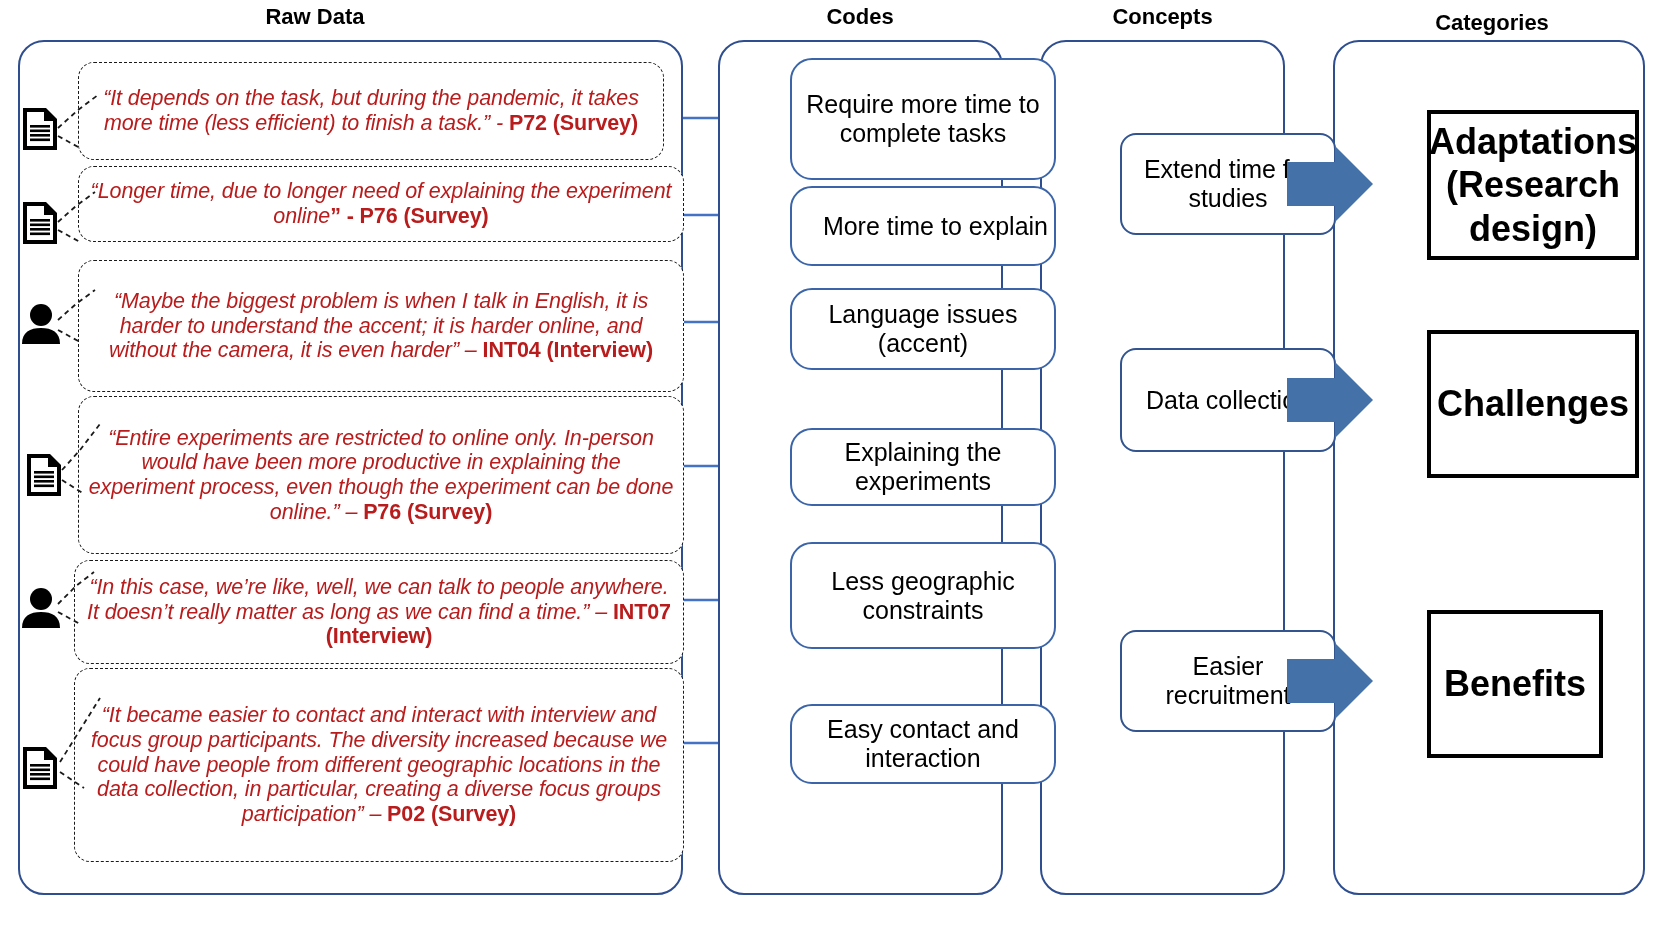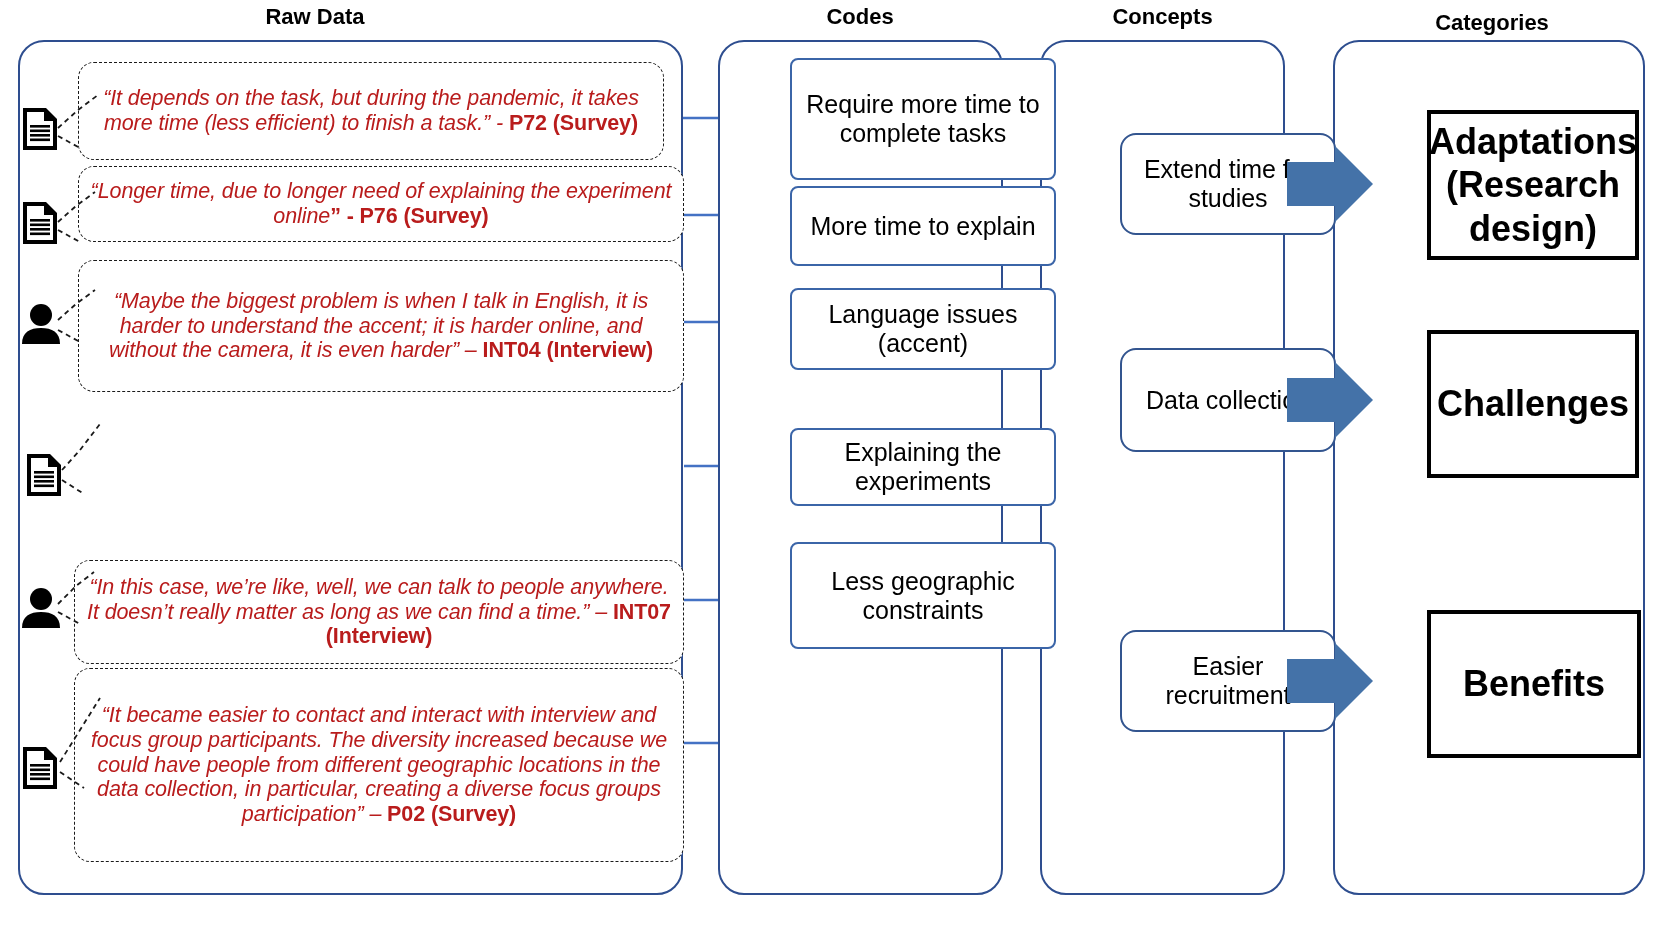--- a/index.html
+++ b/index.html
@@ -53,21 +53,21 @@
     font-size: 21.5px;
     line-height: 1.145;
     letter-spacing: -0.1px;
   }
   .quote .qt b { font-style: normal; font-weight: bold; }
 
   
   .rbox {
     position: absolute;
     border: 2.1px solid #3B65A8;
-    border-radius: 8px;
+    border-radius: 22px;
     background: #ffffff;
     display: flex;
     align-items: center;
     justify-content: center;
     text-align: center;
     color: #000000;
     font-size: 25px;
     line-height: 1.16;
     padding: 2px 6px;
   }
@@ -150,20 +150,23 @@
   </div>
 
   <div class="quote" style="left:78px; top:166px; width:606px; height:76px;">
     <div class="qt"><span>“Longer time, due to longer need of explaining the experiment online</span><b>” - P76 (Survey)</b></div>
   </div>
 
   <div class="quote" style="left:78px; top:260px; width:606px; height:132px;">
     <div class="qt"><span>“Maybe the biggest problem is when I talk in English, it is harder to understand the accent; it is harder online, and without the camera, it is even harder” – </span><b>INT04 (Interview)</b></div>
   </div>
 
+  <div class="quote" style="left:78px; top:396px; width:606px; height:158px;">
+    <div class="qt"><span>“Entire experiments are restricted to online only. In-person would have been more productive in explaining the experiment process, even though the experiment can be done online.” – </span><b>P76 (Survey)</b></div>
+  </div>
 
   <div class="quote" style="left:74px; top:560px; width:610px; height:104px;">
     <div class="qt"><span>“In this case, we’re like, well, we can talk to people anywhere. It doesn’t really matter as long as we can find a time.” – </span><b>INT07 (Interview)</b></div>
   </div>
 
   <div class="quote" style="left:74px; top:668px; width:610px; height:194px;">
     <div class="qt"><span>“It became easier to contact and interact with interview and focus group participants. The diversity increased because we could have people from different geographic locations in the data collection, in particular, creating a diverse focus groups participation” – </span><b>P02 (Survey)</b></div>
   </div>
 
   <svg class="layer above" viewBox="0 0 1661 934">
@@ -245,31 +248,34 @@
         <rect x="10" y="23.5" width="20" height="2.6"></rect>
         <rect x="10" y="28" width="20" height="2.6"></rect>
         <rect x="10" y="32.5" width="20" height="2.6"></rect>
       </g>
     </svg>
   </div>
 
   <div class="rbox" style="left:790px; top:58px; width:266px; height:122px;">
     <span>Require more time to complete tasks</span>
   </div>
-  <div class="rbox" style="left:790px; top:186px; width:266px; height:80px;">
+  <div class="rbox" style="left:790px; top:186px; width:266px; height:80px;justify-content:flex-end;">
     <span>More time to explain</span>
   </div>
   <div class="rbox" style="left:790px; top:288px; width:266px; height:82px;">
     <span>Language issues (accent)</span>
   </div>
   <div class="rbox" style="left:790px; top:428px; width:266px; height:78px;">
     <span>Explaining the experiments</span>
   </div>
   <div class="rbox" style="left:790px; top:542px; width:266px; height:107px;">
     <span>Less geographic constraints</span>
+  </div>
+  <div class="rbox" style="left:790px; top:704px; width:266px; height:80px;">
+    <span>Easy contact and interaction</span>
   </div>
 
   <div class="rbox cbox" style="left:1120px; top:133px; width:216px; height:102px;">
     <span>Extend time for studies</span>
   </div>
   <div class="rbox cbox" style="left:1120px; top:348px; width:216px; height:104px;">
     <span>Data collection</span>
   </div>
   <div class="rbox cbox" style="left:1120px; top:630px; width:216px; height:102px;">
     <span>Easier recruitment</span>
@@ -282,17 +288,17 @@
       <path d="M1287,659 L1335,659 L1335,643 L1373,681 L1335,719 L1335,703 L1287,703 Z"></path>
     </g>
   </svg>
 
   <div class="catbox" style="left:1427px; top:110px; width:212px; height:150px;">
     <span>Adaptations (Research design)</span>
   </div>
   <div class="catbox" style="left:1427px; top:330px; width:212px; height:148px;">
     <span>Challenges</span>
   </div>
-  <div class="catbox" style="left:1427px; top:610px; width:214px; height:148px;">
+  <div class="catbox" style="left:1427px; top:610px; width:176px; height:148px;">
     <span>Benefits</span>
   </div>
 
 </div>
 
 </body></html>

